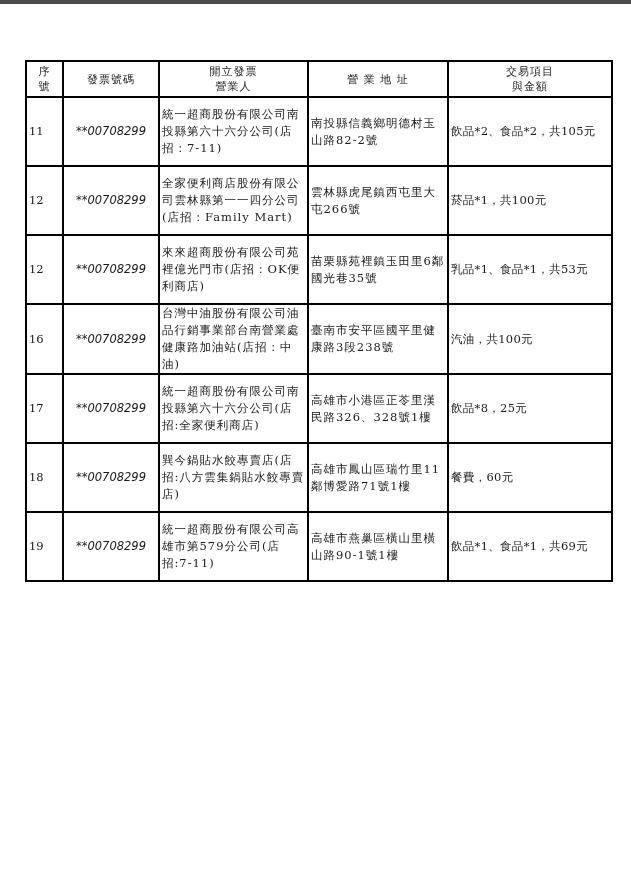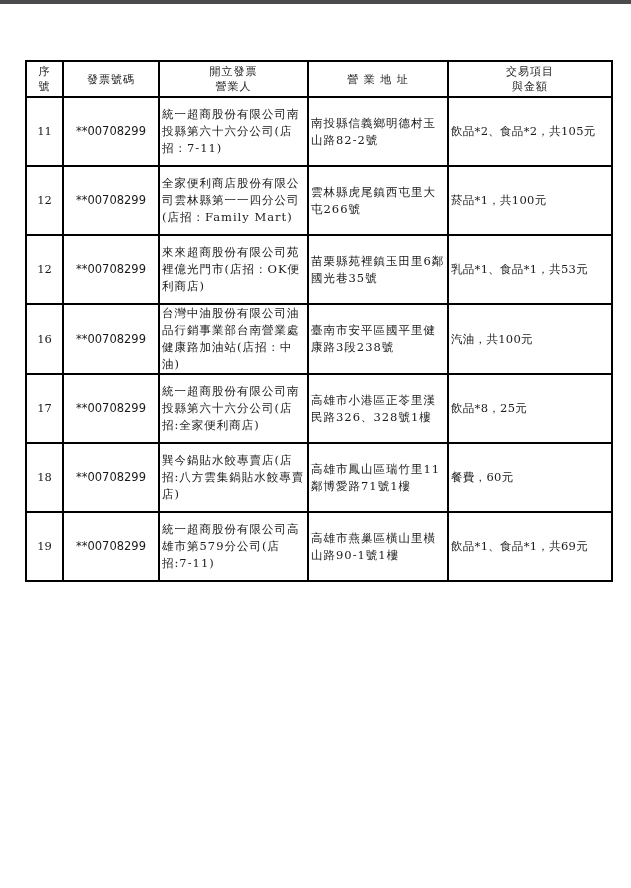--- a/index.html
+++ b/index.html
@@ -14,22 +14,22 @@
     width: 586px;
   }
   table.doc th, table.doc td {
     border: 2px solid #000; padding: 0 2px; vertical-align: middle;
   }
   table.doc th {
     height: 34px; font-weight: normal; font-size: 11px; line-height: 15px; text-align: center;
     letter-spacing: 1px;
   }
   table.doc td { height: 67px; font-size: 11.5px; line-height: 17px; }
-  td.seq { text-align: center; font-size: 12px; margin-top: 44px; }
-  td.inv { text-align: center; font-family: "DejaVu Sans", "Liberation Sans", sans-serif; font-size: 11.5px; }
+  td.seq { text-align: left; font-size: 12px; margin-top: 44px; }
+  td.inv { text-align: center; font-family: "DejaVu Sans", "Liberation Sans", sans-serif; font-size: 11.5px; font-style: italic; }
   td.biz { letter-spacing: 1px; }
   td.addr { letter-spacing: 1px; }
   td.item { letter-spacing: 0.3px; }
 </style>
 </head>
 <body>
 
 <div class="topbar"></div>
 
 <table class="doc">

